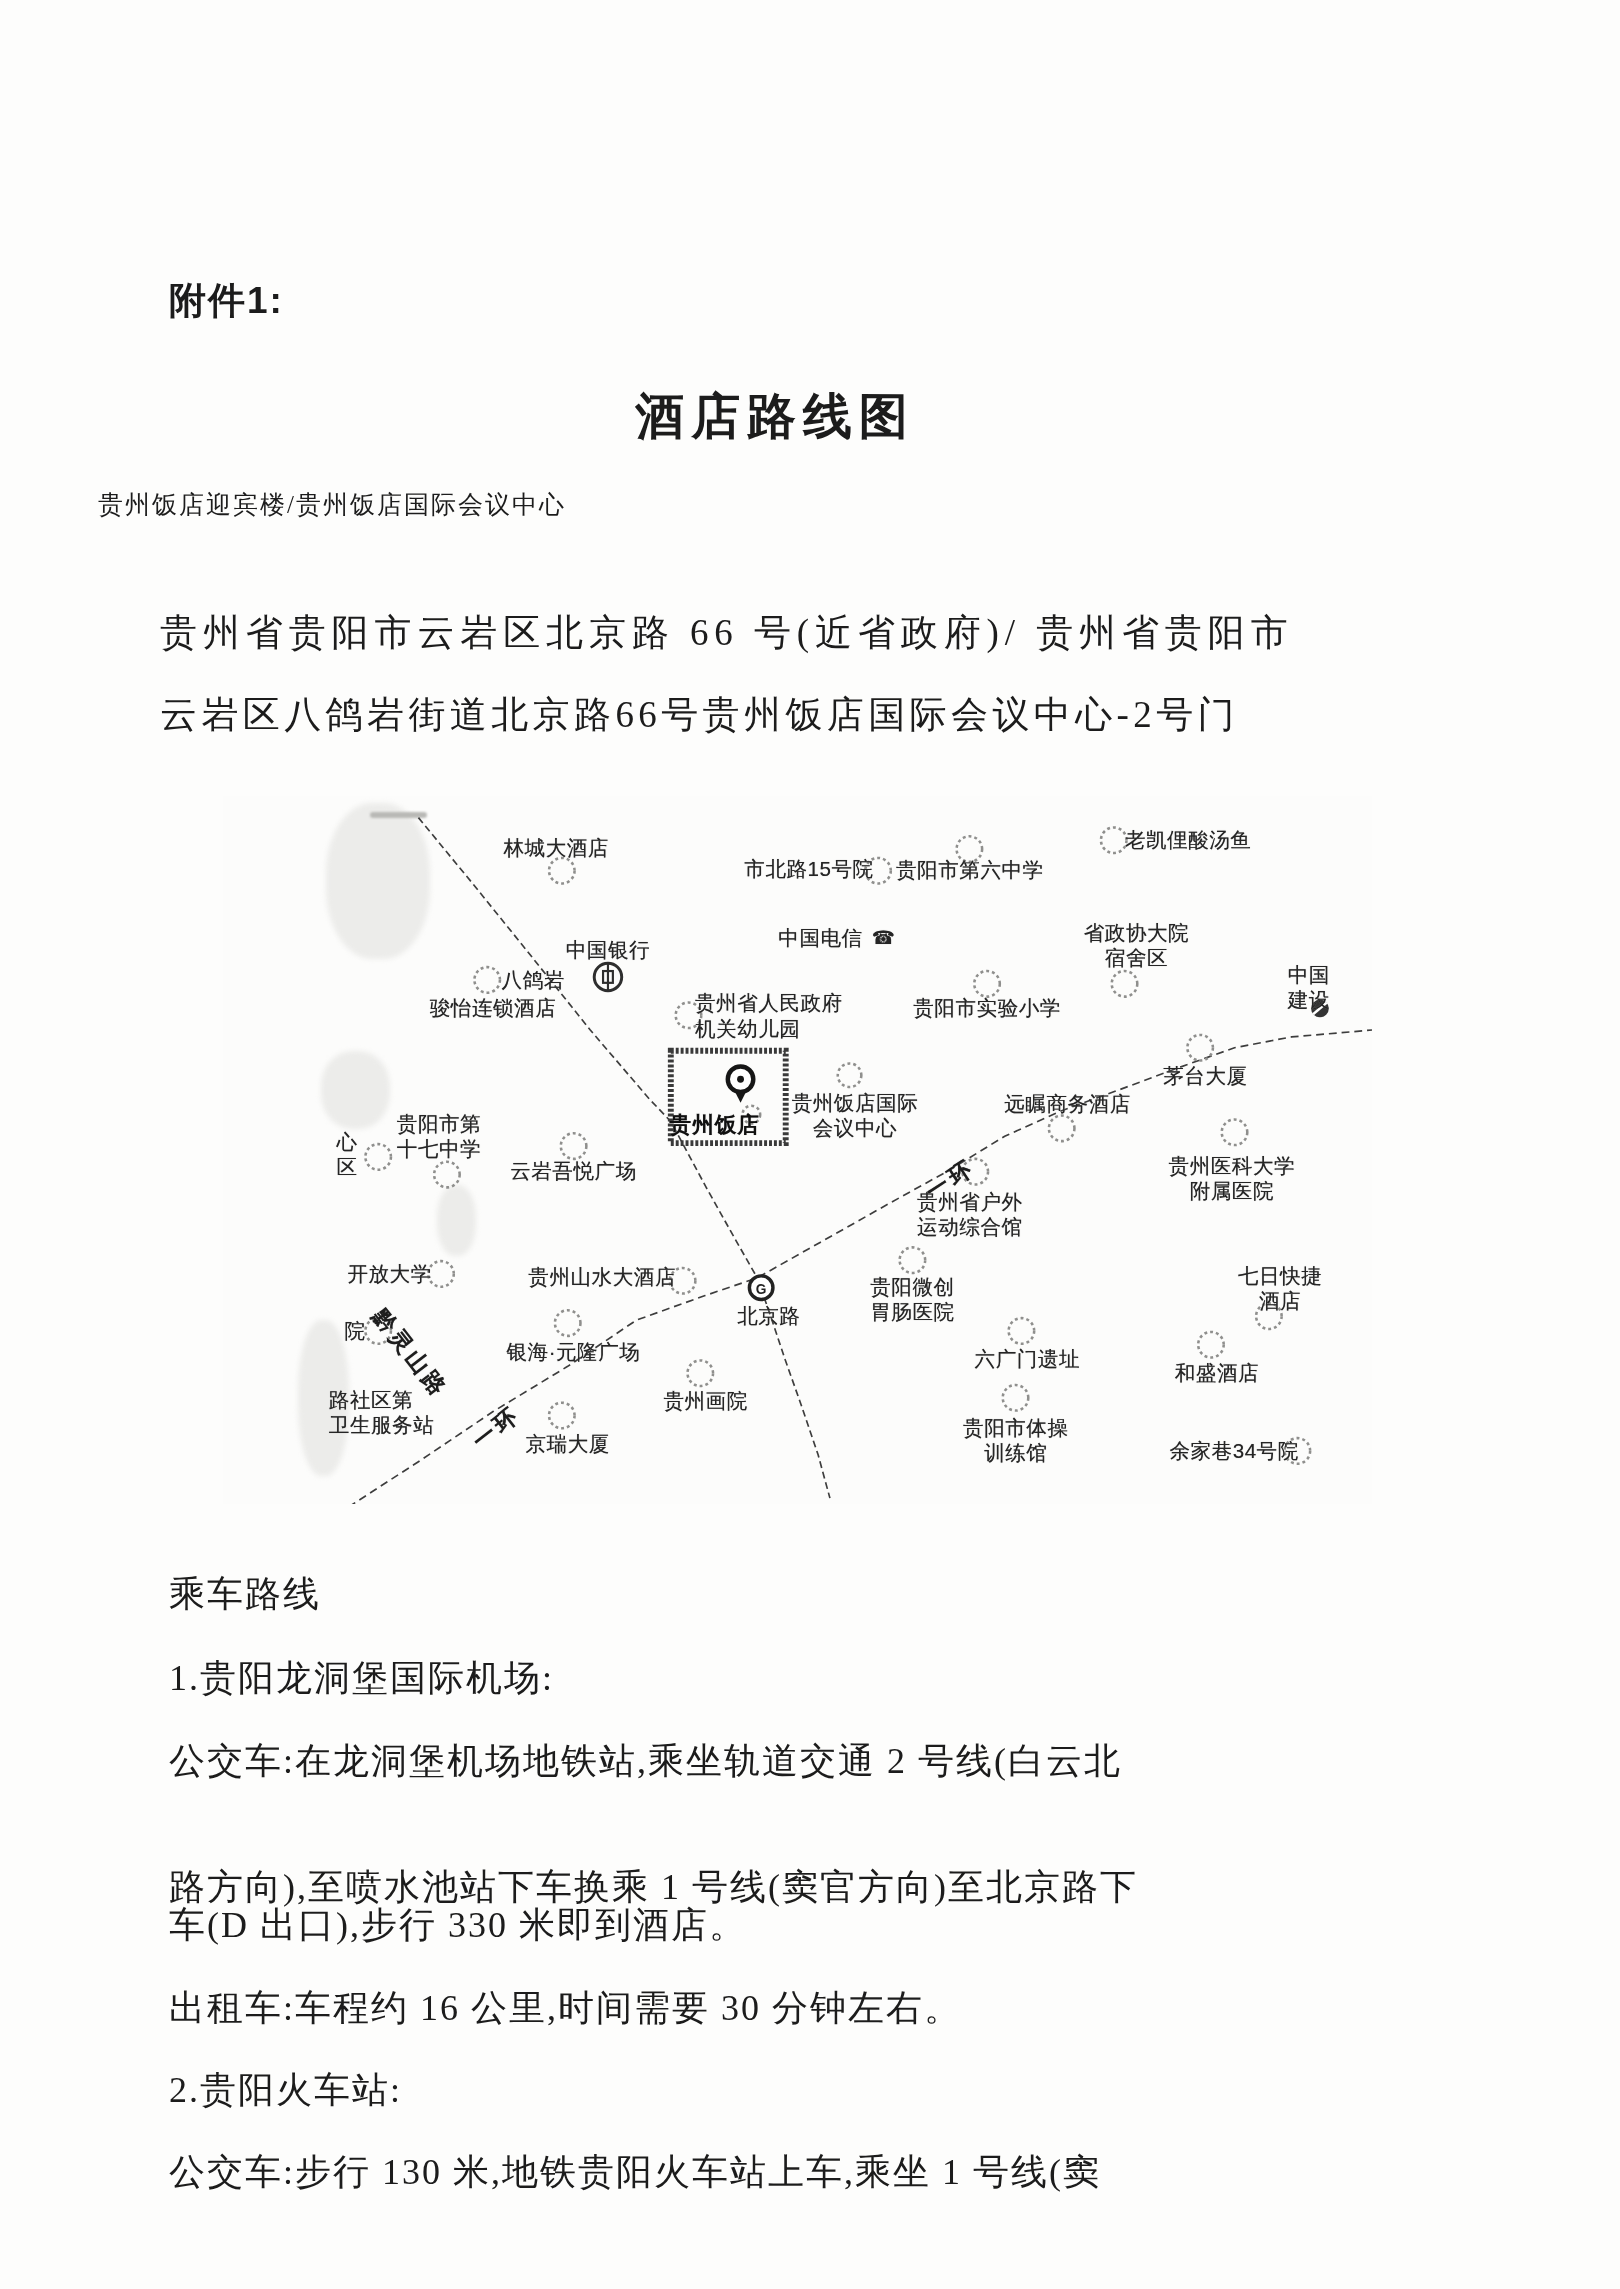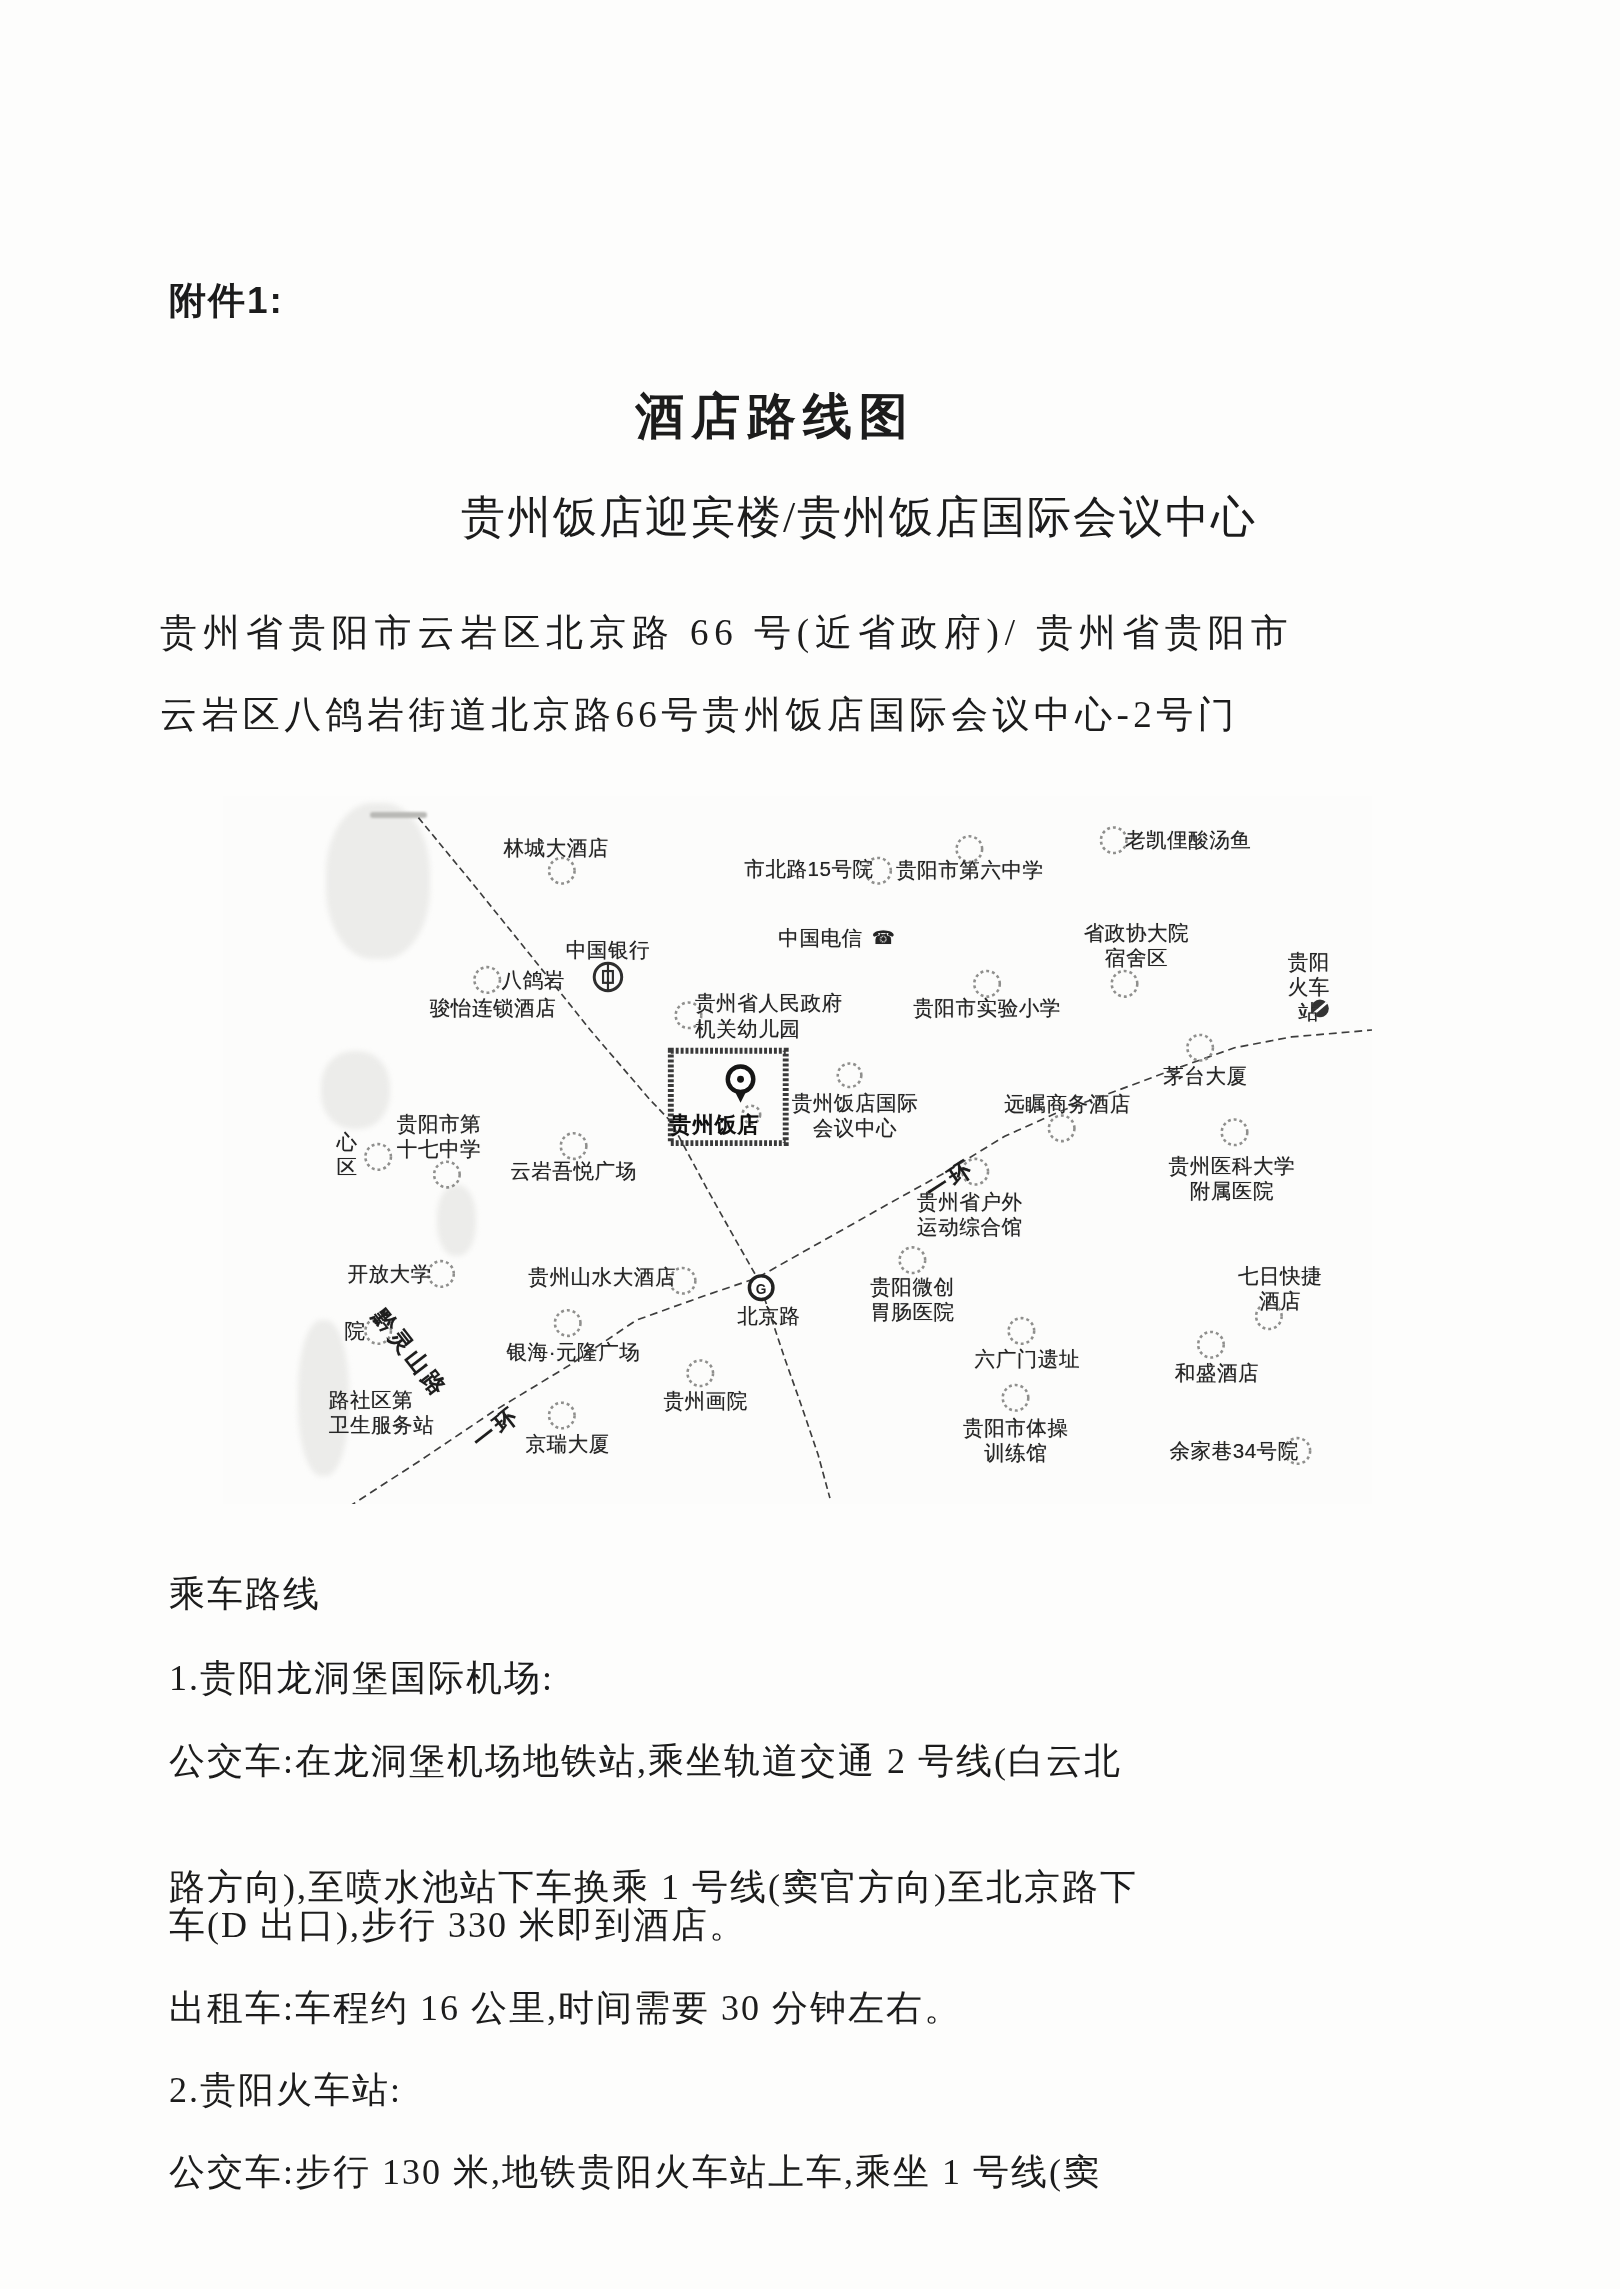--- a/index.html
+++ b/index.html
@@ -7,21 +7,21 @@
     width:1620px;height:2290px;position:relative;
     background:#fdfdfc;color:#1c1c1c;
     font-family:"Liberation Serif",serif;
     overflow:hidden;
   }
   .abs{position:absolute;}
   .hei{font-family:"Liberation Sans",sans-serif;}
   .attach{top:261px;left:169px;font-size:37px;font-weight:600;letter-spacing:2px;margin-top:15px;}
   .title{top:384px;left:0;width:1462px;text-align:center;font-size:49px;font-weight:bold;
          letter-spacing:6.9px;text-indent:88px;}
-  .subtitle{top:488px;left:0;width:1620px;text-align:center;font-size:44px;letter-spacing:2px;
+  .subtitle{top:488px;left:0;width:1620px;font-size:25px;letter-spacing:2px;
             text-indent:98px;}
   .addr1{top:608px;left:160px;font-size:37px;letter-spacing:5.9px;white-space:nowrap;}
   .addr2{top:690px;left:160px;font-size:37px;letter-spacing:4.4px;white-space:nowrap;}
   .bodyline{left:169px;font-size:36px;letter-spacing:2px;white-space:nowrap;}
   
   .map{top:796px;left:223px;width:1149px;height:708px;background:#fcfcfb;overflow:hidden;}
   .map svg{position:absolute;top:0;left:0;width:100%;height:100%;}
   .map-label{
     position:absolute;transform:translate(-50%,-50%);
     font-family:"Liberation Sans",sans-serif;font-size:20.6px;line-height:1.22;
@@ -126,21 +126,21 @@
   <div class="map-label" style="left:84%;top:6.2%">老凯俚酸汤鱼</div>
   <div class="map-label" style="left:52%;top:20%">中国电信</div>
   <div class="map-label" style="left:79.5%;top:21%">省政协大院
 宿舍区</div>
   <div class="map-label" style="left:33.5%;top:21.8%">中国银行</div>
   <div class="map-label" style="left:27%;top:26%">八鸽岩</div>
   <div class="map-label" style="left:23.5%;top:30%">骏怡连锁酒店</div>
   <div class="map-label" style="left:47.5%;top:31%;text-align:left;">贵州省人民政府
 机关幼儿园</div>
   <div class="map-label" style="left:66.5%;top:30%">贵阳市实验小学</div>
-  <div class="map-label" style="left:94.5%;top:27%">贵阳火车站</div>
+  <div class="map-label" style="left:94.5%;top:27%">中国建设</div>
   <div class="map-label" style="left:85.5%;top:39.5%">茅台大厦</div>
   <div class="map-label" style="left:55%;top:45%">贵州饭店国际
 会议中心</div>
   <div class="map-label" style="left:73.5%;top:43.5%">远瞩商务酒店</div>
   <div class="map-label" style="left:87.8%;top:54%">贵州医科大学
 附属医院</div>
   <div class="map-label" style="left:65%;top:59%">贵州省户外
 运动综合馆</div>
   <div class="map-label" style="left:18.8%;top:48%">贵阳市第
 十七中学</div>

